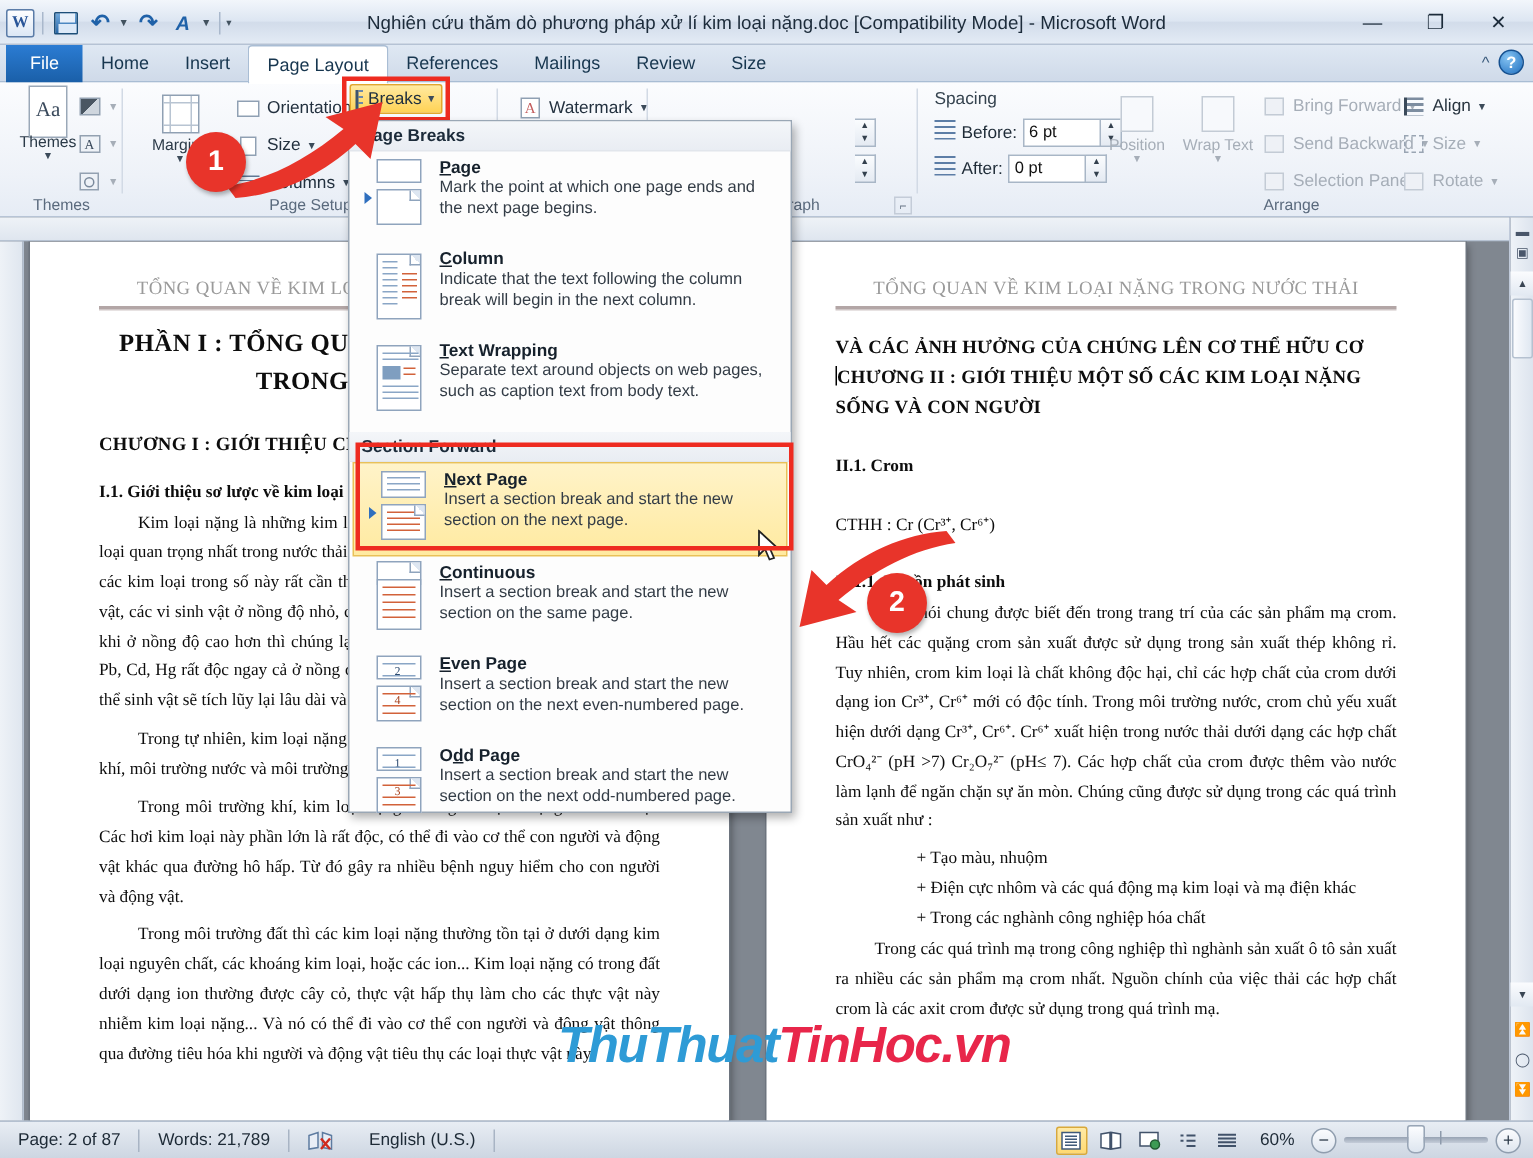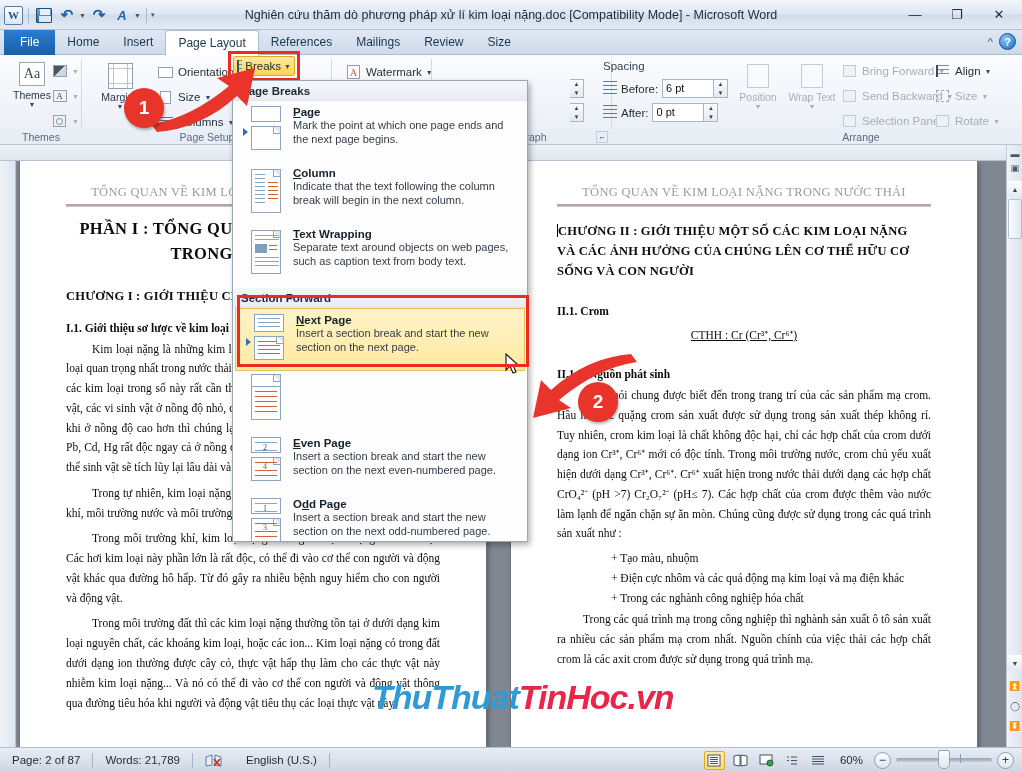--- a/index.html
+++ b/index.html
@@ -164,21 +164,21 @@
   .page.right { left:495px; }
 
   .hdr { text-align:center; font-family:"Liberation Serif",serif; font-size:12.5px;
          color:#9a9a9a; letter-spacing:.3px; padding-top:24px;}
   .hdr-rule { height:0; border-top:2px solid #b3a6a6; border-bottom:1px solid #cfc6c6; margin:4px 46px 0 46px;}
   .docbody { font-family:"Liberation Serif",serif; color:#0d0d0d; padding:10px 46px 0 46px; }
   .h1 { font-size:16.5px; font-weight:bold; text-align:center; line-height:1.5; letter-spacing:.3px;}
   .h2 { font-size:12.5px; font-weight:bold; margin-top:22px; letter-spacing:.2px;}
   .h3 { font-size:11.5px; font-weight:bold; margin-top:18px;}
   .p  { font-size:11.5px; line-height:1.72; text-align:justify; text-indent:26px; margin-top:6px;}
-  .c  { font-size:11.5px; text-align:center; margin-top:10px;text-decoration:underline;}
+  .c  { font-size:11.5px; text-align:left; margin-top:24px;}
   .bullet { font-size:11.5px; margin-top:8px; padding-left:54px; }
   .r-h1 { font-size:12.5px; font-weight:bold; line-height:1.6; letter-spacing:.2px;}
   .caret-ins { display:inline-block;width:1px;height:13px;background:#000;vertical-align:-2px;}
 
   
   .watermark {
     position:absolute; left:330px; top:678px; width:350px; height:46px; z-index:40;
     font-family:"Liberation Sans", sans-serif; font-weight:bold; font-size:34px;
     font-style:italic; letter-spacing:-1px; white-space:nowrap;margin-left:42px;
   }
@@ -277,21 +277,21 @@
       <span class="helpbtn">?</span>
     </div>
   </div>
 
   <div class="ribbon">
 
     <div class="rgroup" style="left:0;width:82px;">
       <div style="position:absolute;left:6px;top:4px;">
         <div class="btn-big">
           <div class="icon-box">
-            <div style="width:26px;height:24px;border:1px solid #9aa8b8;background:#fff;display:flex;align-items:center;justify-content:center;font-family:'Liberation Serif',serif;font-size:14px;color:#3a4a5c;">Aa</div>
+            <div style="width:26px;height:35px;border:1px solid #9aa8b8;background:#fff;display:flex;align-items:center;justify-content:center;font-family:'Liberation Serif',serif;font-size:14px;color:#3a4a5c;">Aa</div>
           </div>
           <span>Themes</span>
           <span class="caret">▼</span>
         </div>
       </div>
       <div style="position:absolute;left:48px;top:5px;display:flex;flex-direction:column;gap:3px;">
         <div class="btn-small">
           <span class="ic">
             <span style="display:inline-block;width:14px;height:12px;background:linear-gradient(135deg,#4a5662 50%,#cfd6de 50%);border:1px solid #93a1b1;"></span>
           </span>
@@ -383,21 +383,21 @@
         <div class="spin-btns">
             <div>▲</div>
             <div>▼</div>
           </div>
       </div>
       <div class="glabel">Paragraph</div>
       <div class="dlg-launcher" style="right:4px;bottom:2px;">⌐</div>
       <div class="gsep"></div>
     </div>
 
-    <div style="position:absolute;left:603px;top:0;width:138px;height:90px;">
+    <div style="position:absolute;left:623px;top:0;width:138px;height:90px;">
       <div style="position:absolute;left:0;top:5px;font-size:11.5px;color:#35434f;">Spacing</div>
       <div style="position:absolute;left:0;top:24px;display:flex;align-items:center;gap:4px;">
         <span class="ic">
           <span style="display:inline-block;width:14px;height:13px;background:repeating-linear-gradient(180deg,#5c7da6 0 1.5px,transparent 1.5px 4px);"></span>
         </span>
         <span style="font-size:11.5px;color:#1e2b37;">Before:</span>
         <span class="spin-field">
           <span class="spin-input">6 pt</span>
           <span class="spin-btns">
               <div>▲</div>
@@ -511,22 +511,22 @@
           <div class="p">Trong tự nhiên, kim loại nặng thường tồn tại ở ba môi trường : môi trường khí, môi trường nước và môi trường đất.</div>
           <div class="p">Trong môi trường khí, kim loại nặng thường tồn tại ở dạng hơi kim loại. Các hơi kim loại này phần lớn là rất độc, có thể đi vào cơ thể con người và động vật khác qua đường hô hấp. Từ đó gây ra nhiều bệnh nguy hiểm cho con người và động vật.</div>
           <div class="p">Trong môi trường đất thì các kim loại nặng thường tồn tại ở dưới dạng kim loại nguyên chất, các khoáng kim loại, hoặc các ion... Kim loại nặng có trong đất dưới dạng ion thường được cây cỏ, thực vật hấp thụ làm cho các thực vật này nhiễm kim loại nặng... Và nó có thể đi vào cơ thể con người và động vật thông qua đường tiêu hóa khi người và động vật tiêu thụ các loại thực vật này.</div>
         </div>
       </div>
 
       <div class="page right">
         <div class="hdr">TỔNG QUAN VỀ KIM LOẠI NẶNG TRONG NƯỚC THẢI</div>
         <div class="hdr-rule"></div>
         <div class="docbody" style="padding-top:14px;">
+          <div class="r-h1">VÀ CÁC ẢNH HƯỞNG CỦA CHÚNG LÊN CƠ THỂ HỮU CƠ</div>
           <div class="r-h1"><span class="caret-ins"></span><span>CHƯƠNG II :  GIỚI THIỆU MỘT SỐ CÁC KIM LOẠI NẶNG</span></div>
-          <div class="r-h1">VÀ CÁC ẢNH HƯỞNG CỦA CHÚNG LÊN CƠ THỂ HỮU CƠ</div>
           <div class="r-h1">SỐNG VÀ CON NGƯỜI</div>
           <div class="h3" style="margin-top:24px;">II.1. Crom</div>
           <div class="c">CTHH : Cr (Cr³⁺, Cr⁶⁺)</div>
           <div class="h3" style="margin-top:26px;">II.1.1. Nguồn phát sinh</div>
           <div class="p">Crom nói chung được biết đến  trong trang trí của các sản phẩm mạ crom. Hầu hết các quặng crom sản xuất được sử dụng trong sản xuất thép không rỉ. Tuy nhiên, crom kim loại là chất không độc hại, chỉ các hợp chất của crom dưới dạng ion Cr³⁺, Cr⁶⁺ mới có độc tính. Trong môi trường nước,  crom chủ yếu xuất hiện dưới dạng Cr³⁺, Cr⁶⁺. Cr⁶⁺ xuất hiện trong nước thải dưới dạng các hợp chất CrO₄²⁻ (pH &gt;7) Cr₂O₇²⁻ (pH≤ 7). Các hợp chất của crom được thêm vào nước làm lạnh để ngăn chặn sự ăn mòn. Chúng cũng được sử dụng trong các quá trình sản xuất như :</div>
           <div class="bullet">+ Tạo màu, nhuộm</div>
           <div class="bullet">+ Điện cực nhôm và các quá động mạ kim loại và mạ điện khác</div>
           <div class="bullet">+ Trong các nghành công nghiệp hóa chất</div>
           <div class="p">Trong các quá trình mạ trong công nghiệp thì nghành sản xuất ô tô sản xuất ra nhiều các sản phẩm  mạ crom nhất. Nguồn chính của việc thải các hợp chất crom là các axit crom được sử dụng trong quá trình mạ.</div>
         </div>
@@ -626,20 +626,24 @@
             <span class="corner"></span>
           </span>
         <span class="pgshape orange" style="left:8px;top:10px;height:34px;">
           <span class="ln" style="top:4px;width:22px;"></span>
             <span class="ln" style="top:9px;width:22px;"></span>
           <span class="ln" style="top:14px;width:22px;"></span>
             <span class="ln" style="top:19px;width:22px;"></span>
           <span class="ln" style="top:24px;width:22px;"></span>
         </span>
       </div>
+      <div class="mi-txt">
+        <div class="mi-title"><u>C</u><span>ontinuous</span></div>
+        <div class="mi-desc">Insert a section break and start the new section on the same page.</div>
+      </div>
     </div>
 
     <div class="menu-item">
       <div class="mi-icon">
         <span class="pgshape" style="left:8px;top:0;height:16px;">
           <span class="ln" style="top:4px;width:22px;"></span>
           <span style="position:absolute;left:11px;top:5px;font-size:8px;color:#2d4b70;font-family:'Liberation Serif',serif;">2</span>
           <span class="ln" style="top:12px;width:22px;"></span>
         </span>
         <span class="pgshape orange" style="left:8px;top:20px;height:24px;">

